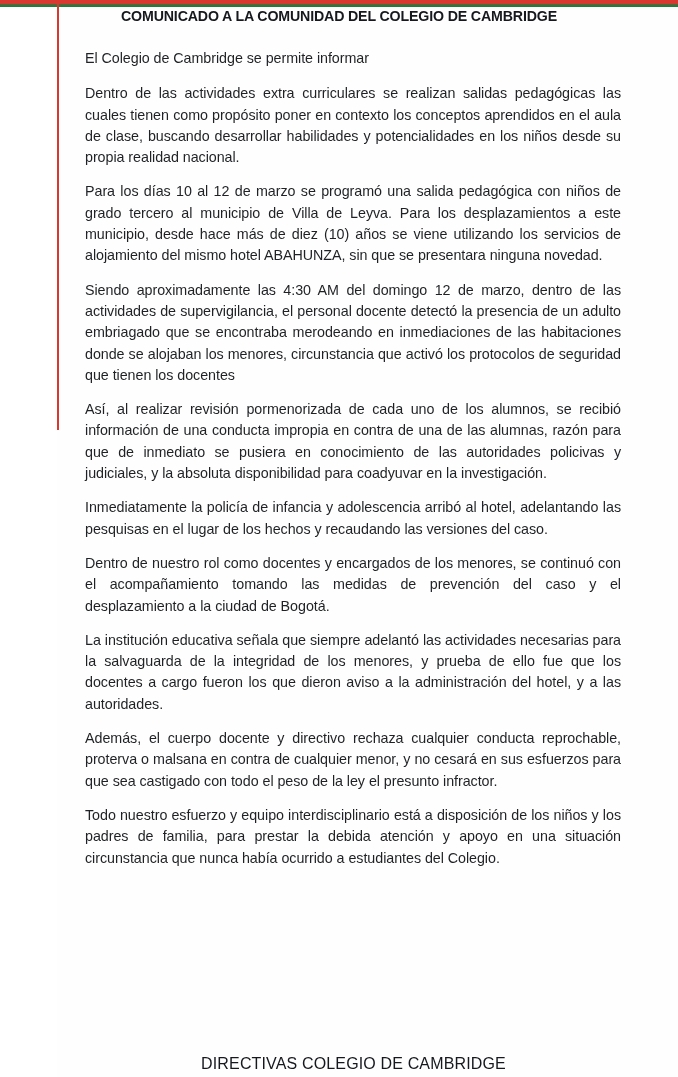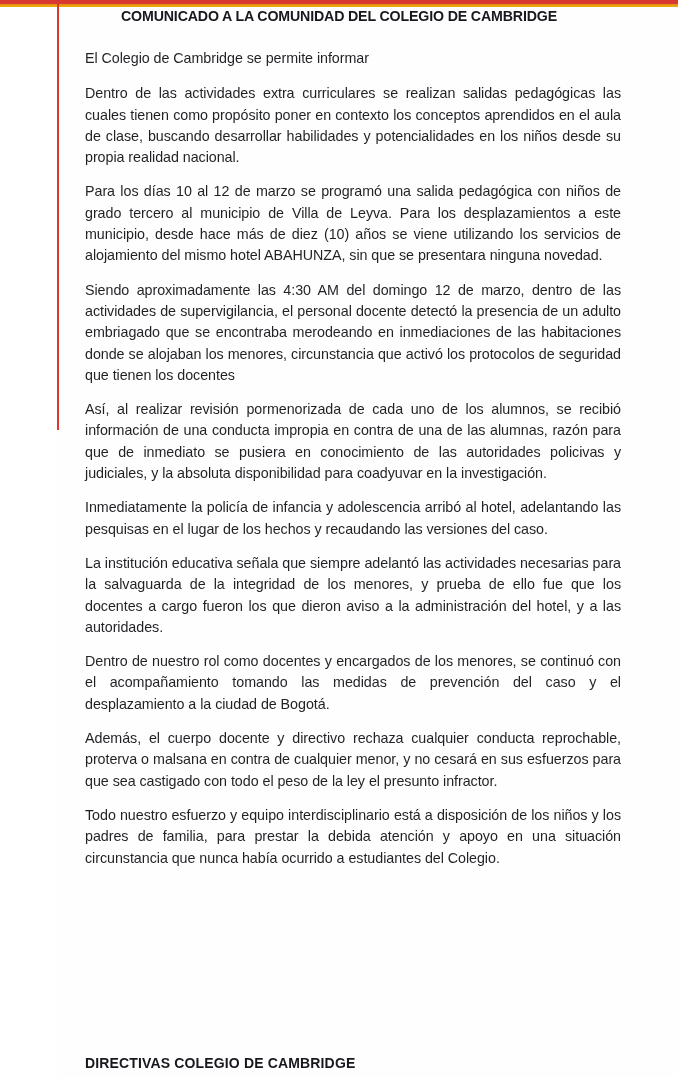--- a/index.html
+++ b/index.html
@@ -43,21 +43,21 @@
     background: #d8382f;
   }
 
   
   #page {
     position: absolute;
     left: 0;
     top: 0;
     width: 678px;
     height: 1077px;
-    background: #eab308;
+    background: #15803d;
   }
 
   #sheet {
     position: absolute;
     left: 0;
     top: 7px;
     width: 678px;
     height: 1070px;
     background: #fefefe;
   }
@@ -99,25 +99,26 @@
     margin-bottom: 14px;
   }
 
   #signature-block {
     position: absolute;
     left: 85px;
     top: 1055px;
     width: 537px;
   }
   #signature {
-    font-size: 14px;
-    font-weight: bold;
+    font-size: 16px;
+    font-weight: normal;
     letter-spacing: 0.15px;
     color: #16181d;
     white-space: nowrap;
+    text-align: center;
   }
 
   
   #left-margin-tint {
     position: absolute;
     left: 0;
     top: 7px;
     width: 57px;
     height: 1070px;
     background: #ffffff;
@@ -139,22 +140,22 @@
 
   <div id="body-col">
 
     <p class="para lead">El Colegio de Cambridge se permite informar</p>
 
     <p class="para">Dentro de las actividades extra curriculares se realizan salidas pedagógicas las cuales tienen como propósito poner en contexto los conceptos aprendidos en el aula de clase, buscando desarrollar habilidades y potencialidades en los niños desde su propia realidad nacional.</p>
     <p class="para">Para los días 10 al 12 de marzo se programó una salida pedagógica con niños de grado tercero al municipio de Villa de Leyva. Para los desplazamientos a este municipio, desde hace más de diez (10) años se viene utilizando los servicios de alojamiento del mismo hotel ABAHUNZA, sin que se presentara ninguna novedad.</p>
     <p class="para">Siendo aproximadamente las 4:30 AM del domingo 12 de marzo, dentro de las actividades de supervigilancia, el personal docente detectó la presencia de un adulto embriagado que se encontraba merodeando en inmediaciones de las habitaciones donde se alojaban los menores, circunstancia que activó los protocolos de seguridad que tienen los docentes</p>
     <p class="para">Así, al realizar revisión pormenorizada de cada uno de los alumnos, se recibió información de una conducta impropia en contra de una de las alumnas, razón para que de inmediato se pusiera en conocimiento de las autoridades policivas y judiciales, y la absoluta disponibilidad para coadyuvar en la investigación.</p>
     <p class="para">Inmediatamente la policía de infancia y adolescencia arribó al hotel, adelantando las pesquisas en el lugar de los hechos y recaudando las versiones del caso.</p>
+    <p class="para">Dentro de nuestro rol como docentes y encargados de los menores, se continuó con el acompañamiento tomando las medidas de prevención del caso y el desplazamiento a la ciudad de Bogotá.</p>
     <p class="para">La institución educativa señala que siempre adelantó las actividades necesarias para la salvaguarda de la integridad de los menores, y prueba de ello fue que los docentes a cargo fueron los que dieron aviso a la administración del hotel, y a las autoridades.</p>
-    <p class="para">Dentro de nuestro rol como docentes y encargados de los menores, se continuó con el acompañamiento tomando las medidas de prevención del caso y el desplazamiento a la ciudad de Bogotá.</p>
     <p class="para">Además, el cuerpo docente y directivo rechaza   cualquier conducta reprochable, proterva o malsana en contra de cualquier menor, y no cesará en sus esfuerzos para que sea castigado con todo el peso de la ley el presunto infractor.</p>
     <p class="para">Todo nuestro esfuerzo y equipo interdisciplinario está a disposición de los niños y los padres de familia, para prestar la debida atención y apoyo en una situación circunstancia que nunca había ocurrido a estudiantes del Colegio.</p>
 
   </div>
 
   <div id="signature-block">
     <div id="signature">DIRECTIVAS COLEGIO DE CAMBRIDGE</div>
   </div>
 
 </div>

